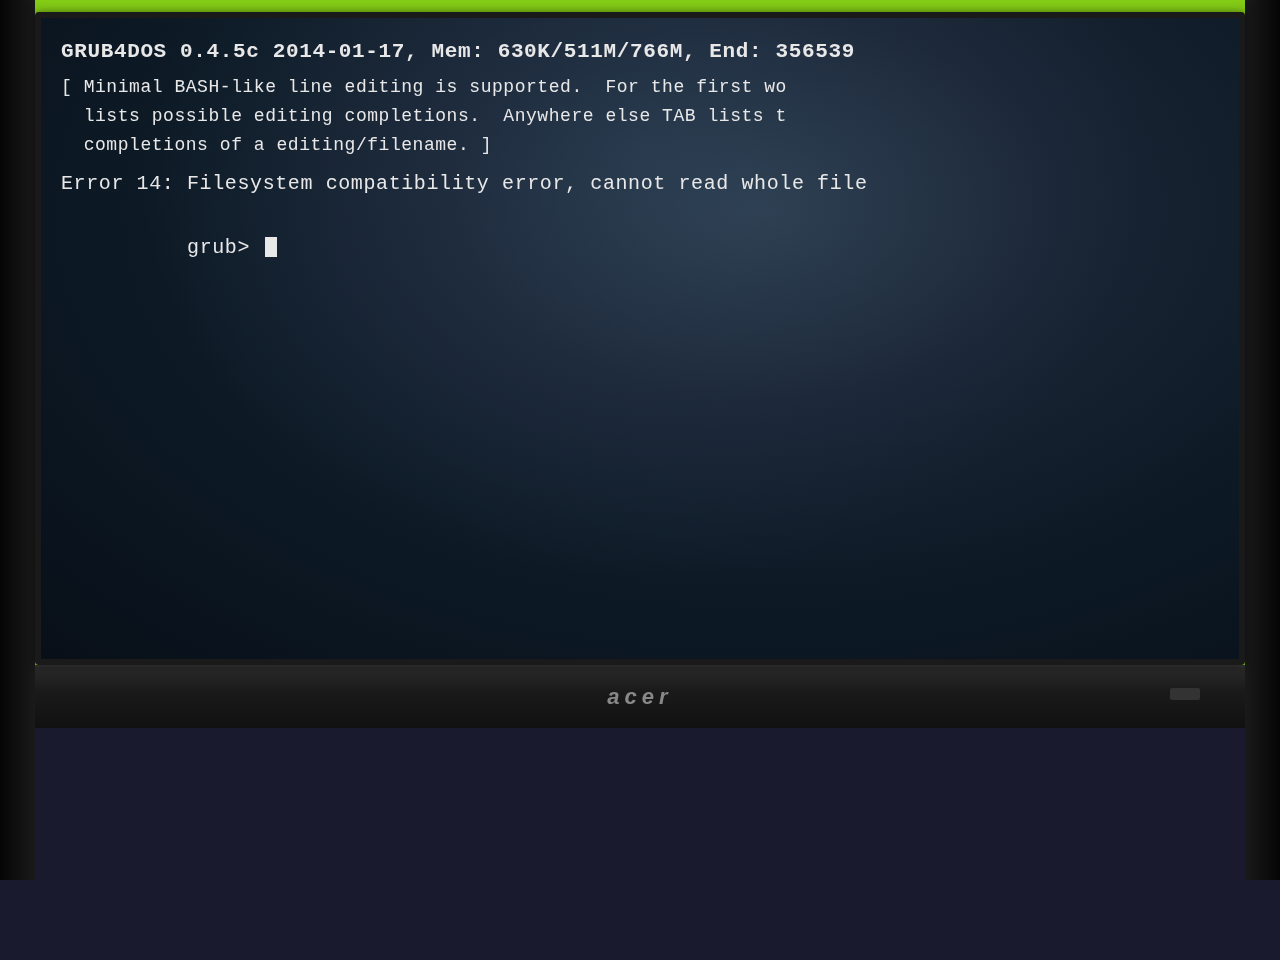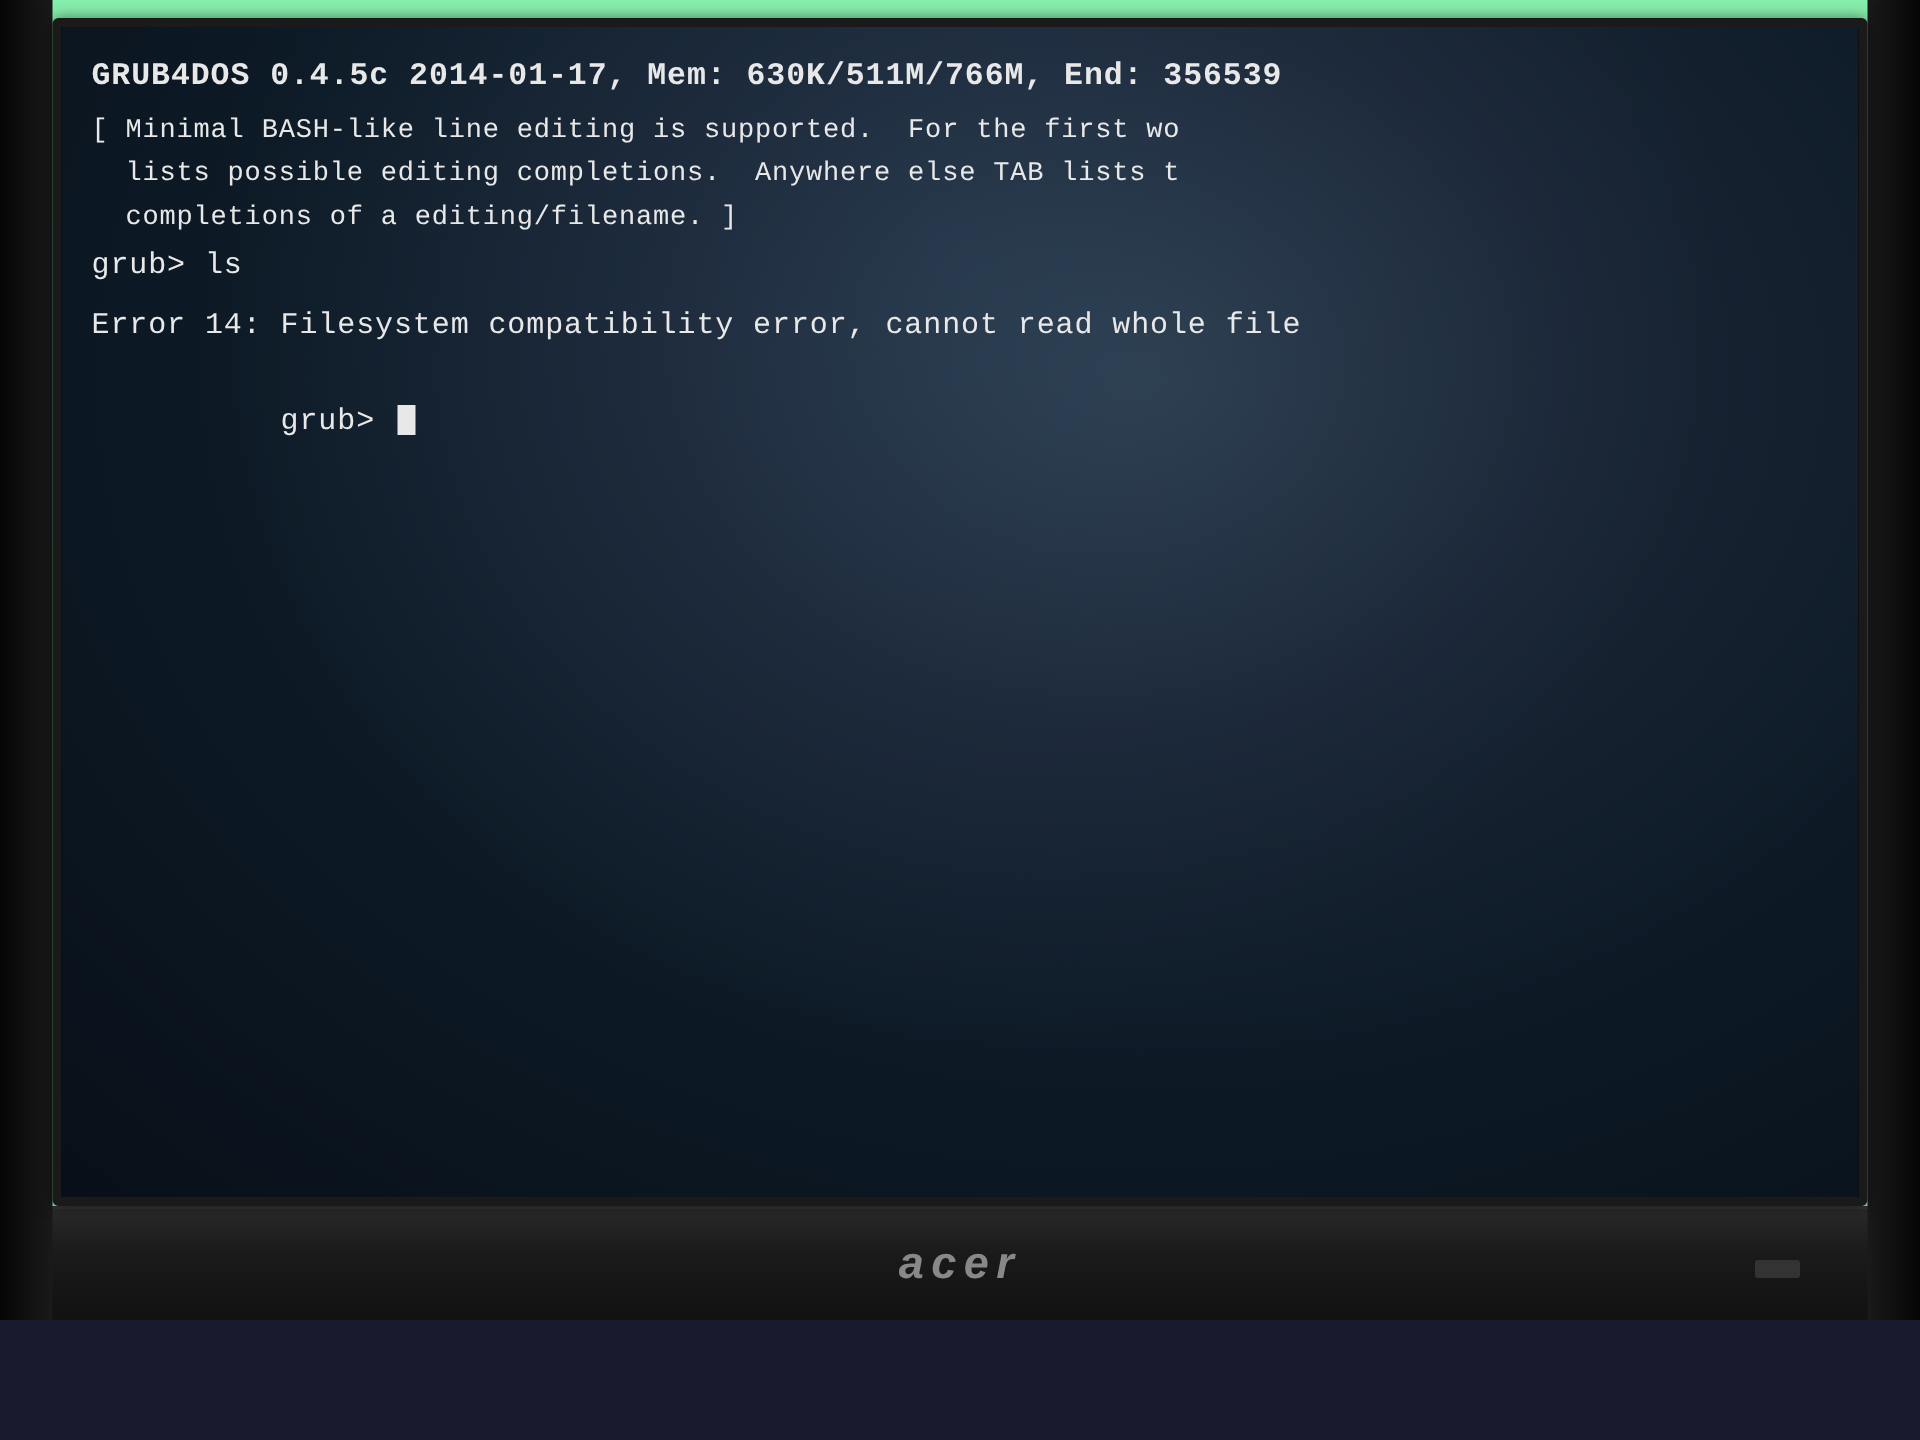--- a/index.html
+++ b/index.html
@@ -120,43 +120,43 @@
       position: absolute;
       right: 0;
       top: 0;
       width: 35px;
       height: 880px;
       background: linear-gradient(270deg, #050505 0%, #1a1a1a 100%);
     }
 
     .screen-wrap {
       width: 1280px;
-      height: 880px;
+      height: 728px;
       display: flex;
       flex-direction: column;
       align-items: center;
       justify-content: flex-start;
-      background: #86efac;
+      background: #84cc16;
       position: relative;
     }
 
     .bottom-bar {
       width: 1280px;
       height: 80px;
       background: linear-gradient(180deg, #2a2a2a 0%, #1a1a1a 40%, #111 100%);
       display: flex;
       align-items: center;
       justify-content: center;
       border-top: 2px solid #333;
     }
 
     .acer-logo {
       color: #888;
       font-family: Arial, sans-serif;
-      font-size: 30px;
+      font-size: 22px;
       letter-spacing: 5px;
       font-style: italic;
       font-weight: bold;
     }
 
     .bottom-right-btn {
       position: absolute;
       right: 80px;
       bottom: 28px;
       width: 30px;
@@ -178,21 +178,20 @@
       <div class="screen-content">
 
         <div class="line line-header">GRUB4DOS 0.4.5c 2014-01-17, Mem: 630K/511M/766M, End: 356539</div>
 
         <div class="line line-info">[ Minimal BASH-like line editing is supported.  For the first wo</div>
 
         <div class="line line-info">  lists possible editing completions.  Anywhere else TAB lists t</div>
 
         <div class="line line-info">  completions of a editing/filename. ]</div>
 
-        <div class="line line-command">grub&gt; ls</div>
 
         <div class="line line-error">Error 14: Filesystem compatibility error, cannot read whole file</div>
 
         <div class="line line-prompt">
           <span>grub&gt; </span><span class="cursor"></span>
         </div>
 
       </div>
     </div>
   </div>

